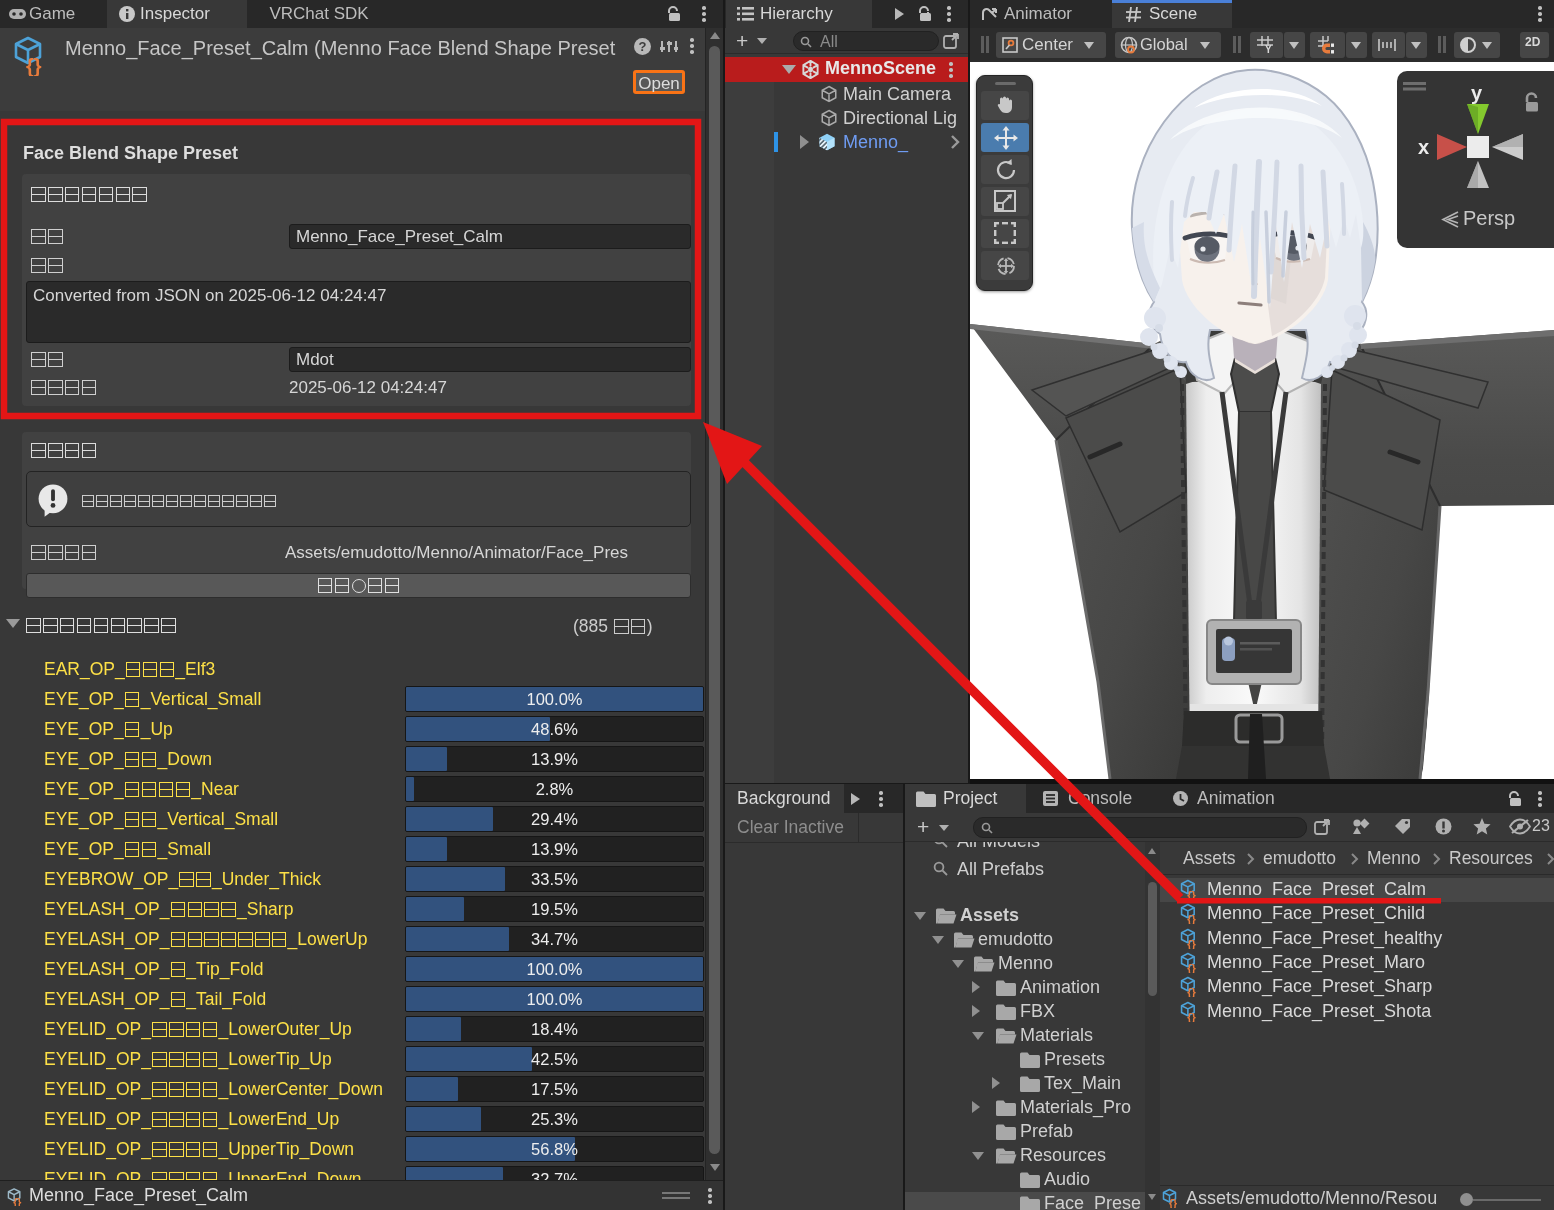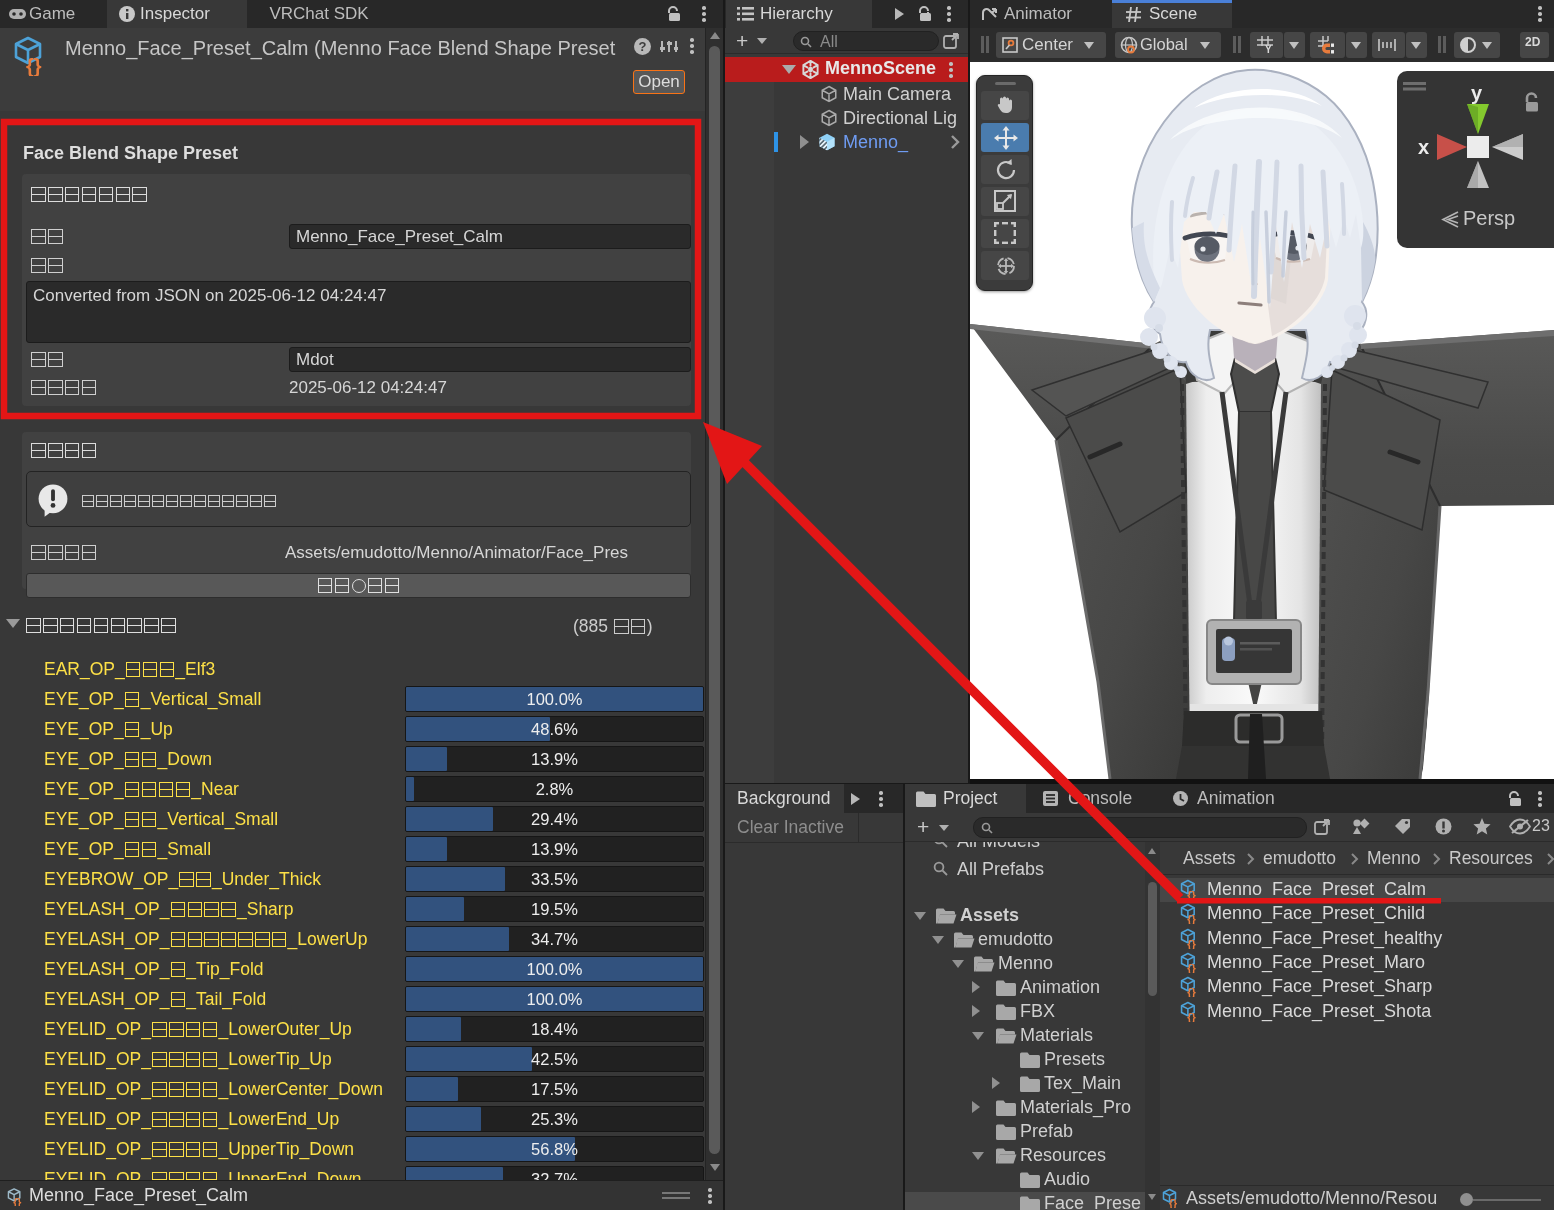--- a/index.html
+++ b/index.html
@@ -67,21 +67,21 @@
           <line x1="9" y1="3" x2="9" y2="14"></line>
           <line x1="16" y1="3" x2="16" y2="14"></line>
         </g>
         <g fill="#b8b8b8">
           <rect x="0" y="9" width="5" height="3"></rect>
           <rect x="7" y="4" width="5" height="3"></rect>
           <rect x="14" y="9" width="5" height="3"></rect>
         </g>
       </svg>
     <div class="kebab" style="left:690px;top:9px"></div>
-    <div class="abs" style="left:633px;top:42px;width:52px;height:24px;background:#585858;border:1px solid #f97316;border-radius:3px;color:#dddddd;font-size:17px;text-align:center;line-height:22px">Open</div>
+    <div class="abs" style="left:633px;top:42px;width:52px;height:24px;background:#585858;border:3px solid #f97316;border-radius:3px;color:#dddddd;font-size:17px;text-align:center;line-height:22px">Open</div>
   </div>
 
   <div class="abs" style="left:0;top:111px;width:705px;height:1069px;background:#383838">
     <div class="abs" style="left:23px;top:32px;font-size:18px;font-weight:bold;color:#dedede">Face Blend Shape Preset</div>
 
     <div class="abs" style="left:22px;top:63px;width:669px;height:232px;background:#414141;border-radius:4px">
       <div class="abs" style="left:8px;top:11px;font-size:17px;font-weight:bold;color:#dcdcdc"><i class="j"></i><i class="j"></i><i class="j"></i><i class="j"></i><i class="j"></i><i class="j"></i><i class="j"></i></div>
       <div class="lbl" style="left:8px;top:53px"><i class="j"></i><i class="j"></i></div>
       <div class="field" style="left:267px;top:50px;width:402px;height:25px;line-height:23px;padding-left:6px">Menno_Face_Preset_Calm</div>
       <div class="lbl" style="left:8px;top:82px"><i class="j"></i><i class="j"></i></div>

